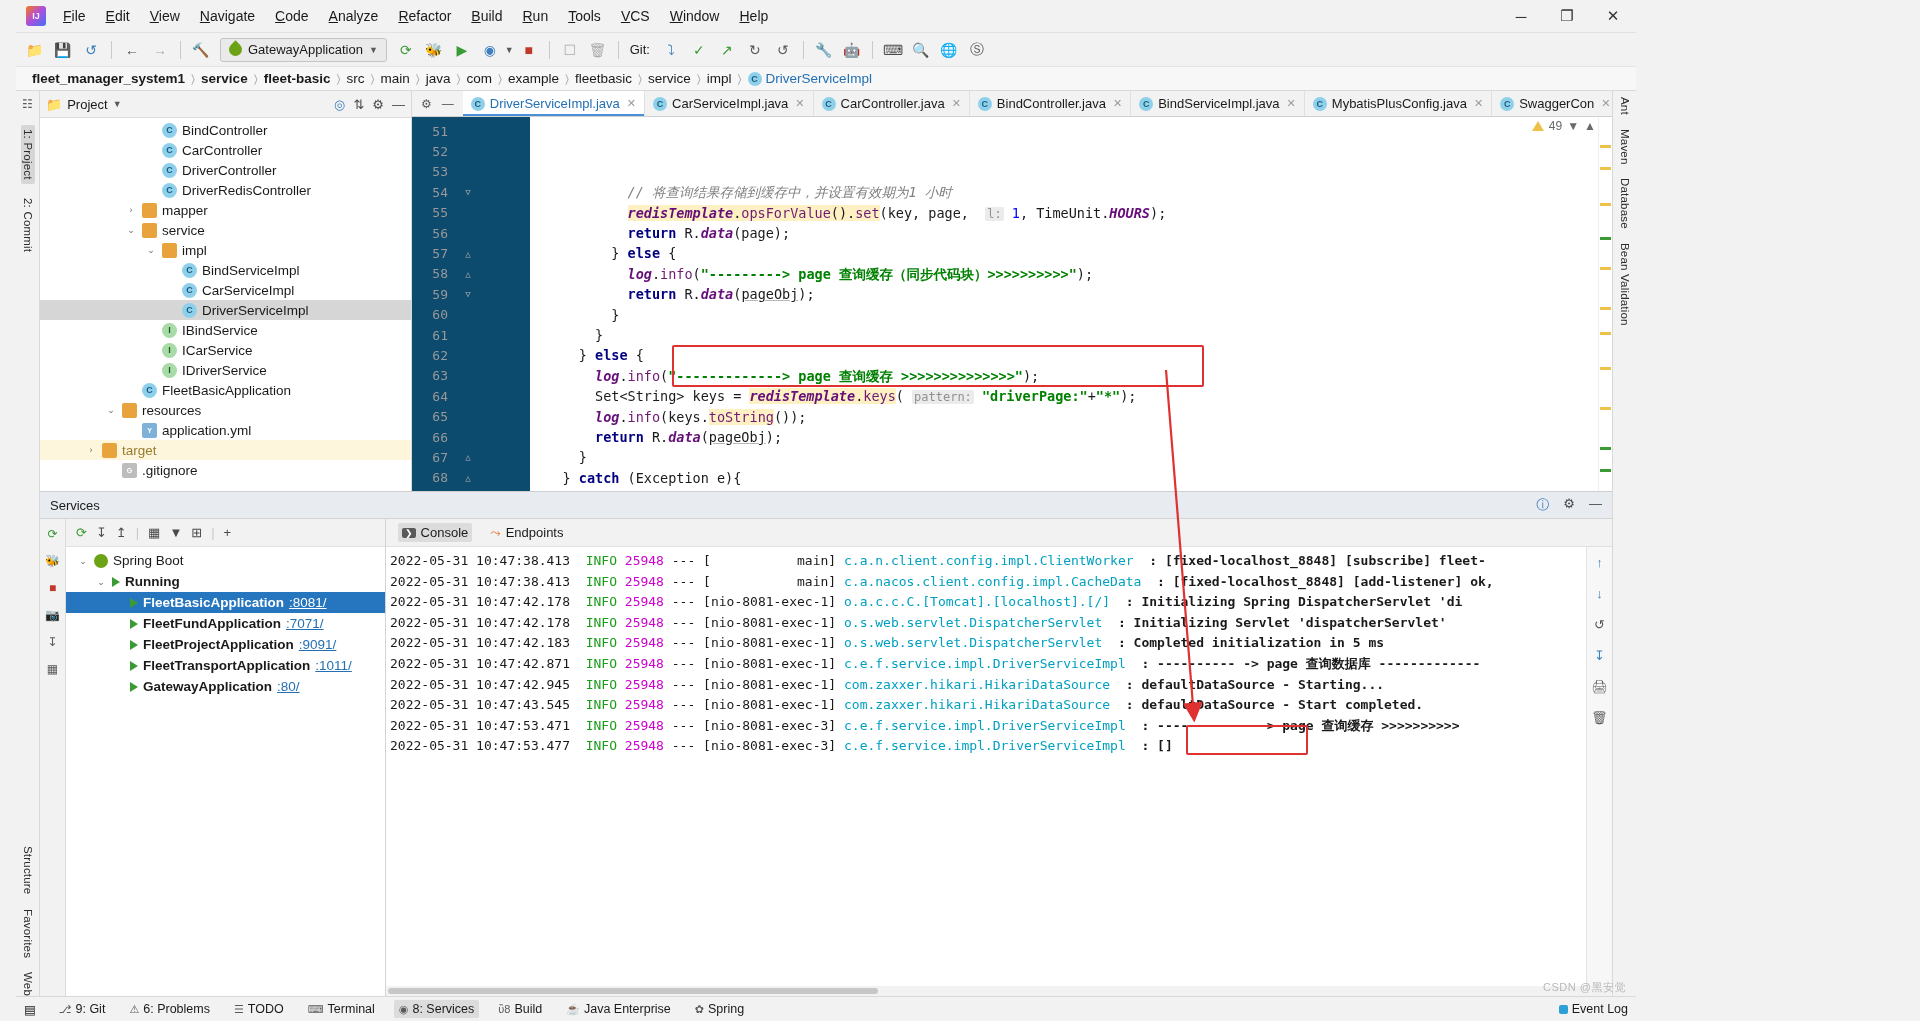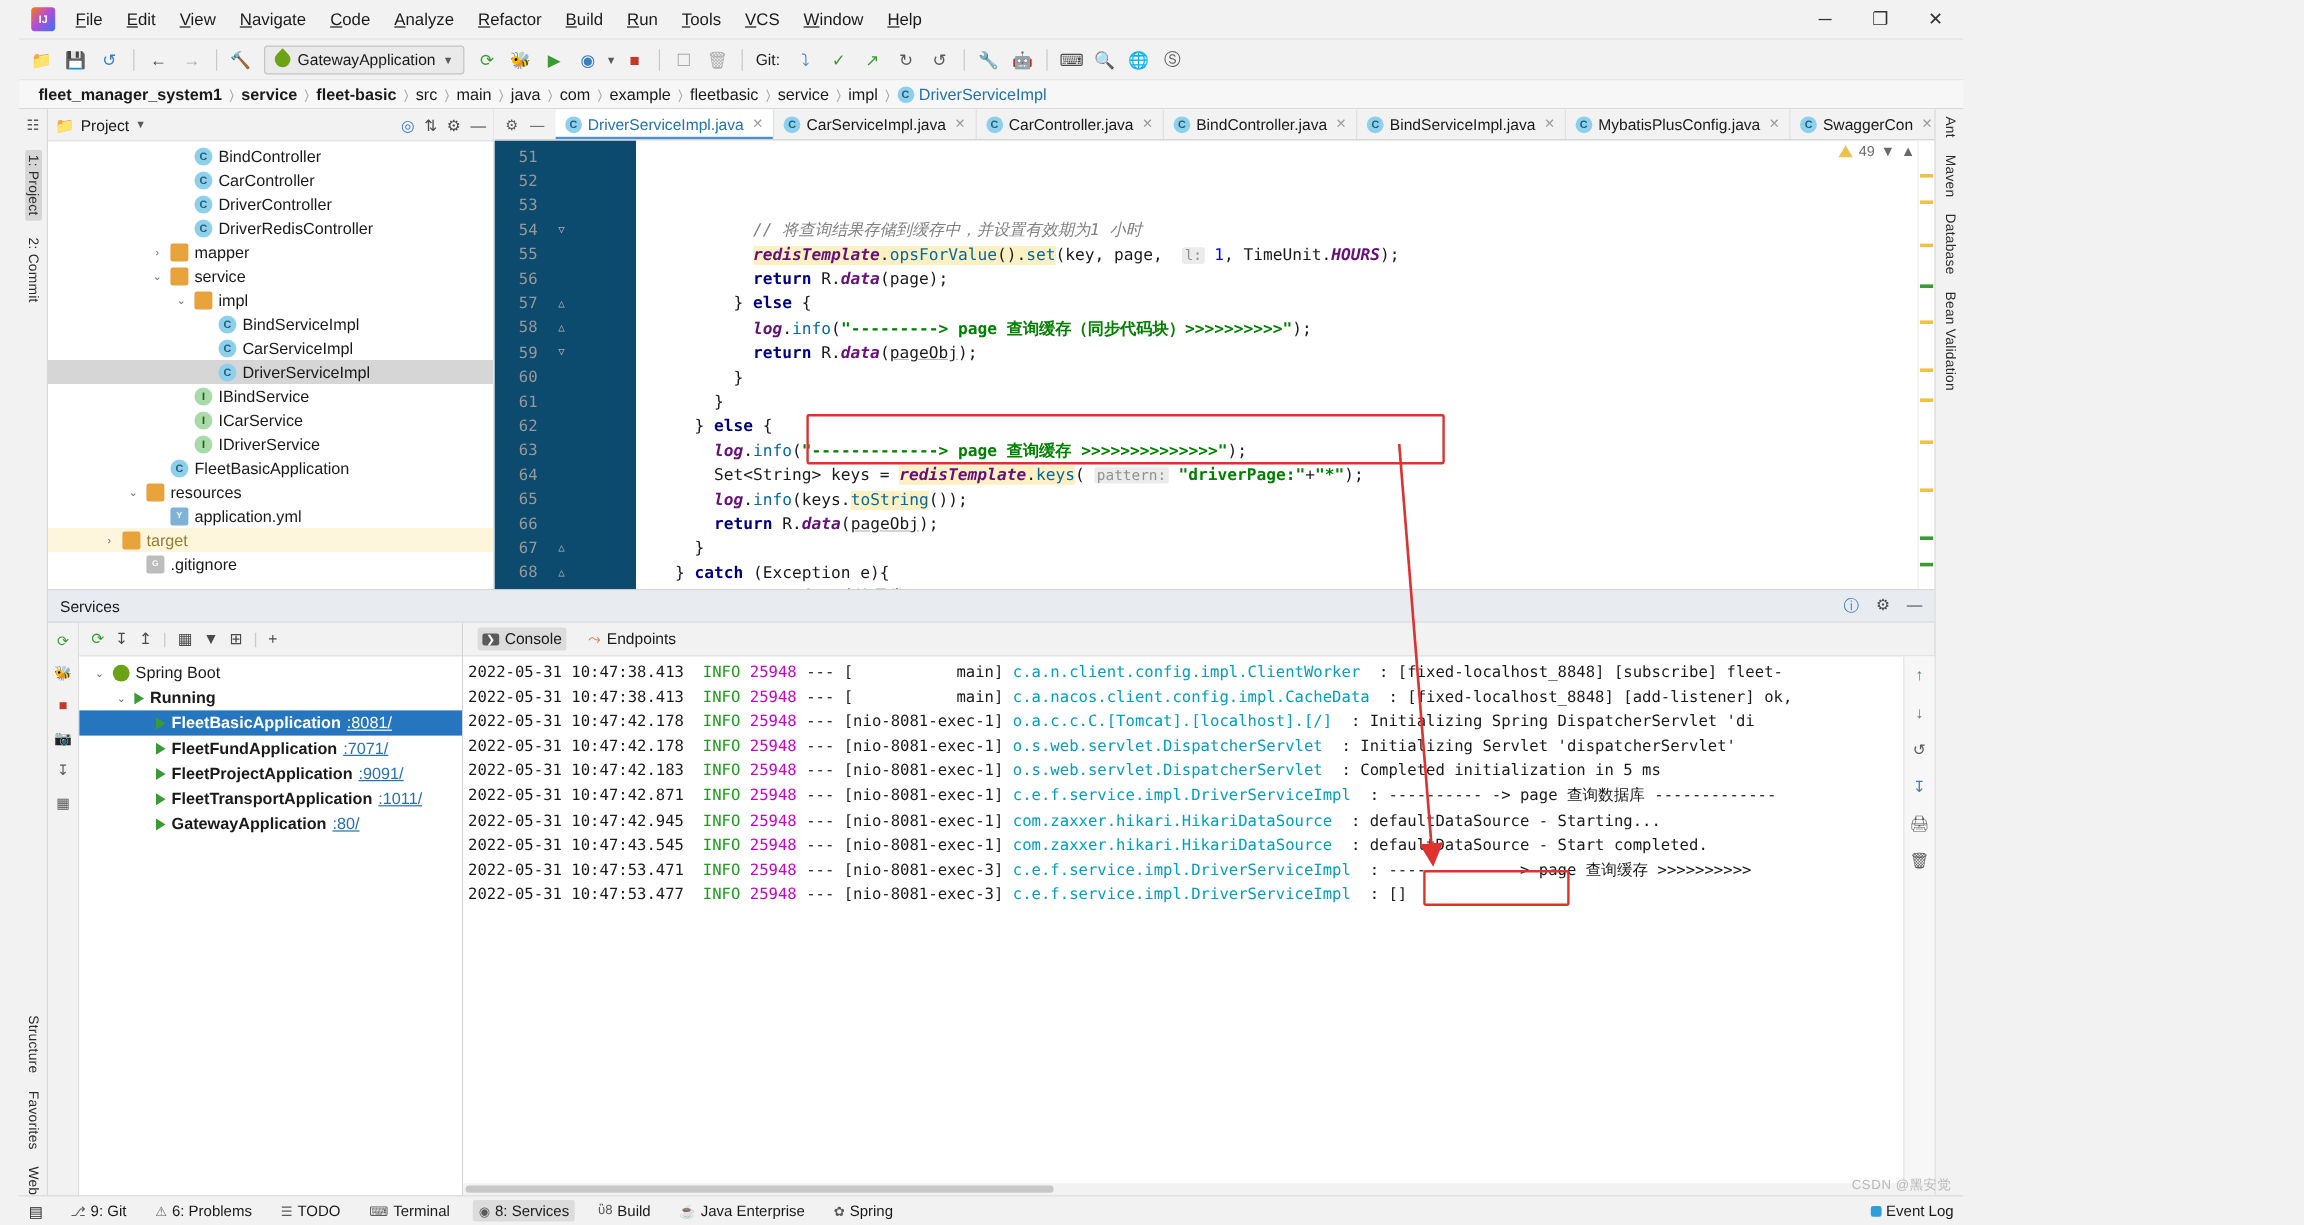--- a/index.html
+++ b/index.html
@@ -155,21 +155,21 @@
   .gfold { width: 24px; text-align: center; font-size: 9px; color: #b0b0b0; }
   .code {
     flex: 1; position: relative; font-family: "DejaVu Sans Mono", monospace; font-size: 13.5px;
     padding-top: 4px; white-space: pre; overflow: hidden; line-height: 20.4px;
   }
   .cl { height: 20.4px; line-height: 20.4px; white-space: pre; }
   .kw { color: #000080; font-weight: bold; }
   .str { color: #008000; font-weight: bold; }
   .cmt { color: #808080; font-style: italic; }
   .fld { color: #660e7a; font-weight: bold; font-style: italic; }
-  .mth { color: #0369a1; }
+  .mth { color: #701a75; }
   .num { color: #0000ff; }
   .hint { color: #909090; background: #ebebeb; border-radius: 2px; padding: 0 2px; font-size: 12px; }
   .hlbg { background: #fdf0c3; }
   .underl { text-decoration: underline; text-decoration-color: #b8b8b8; }
 
   .redbox {
     position: absolute; border: 2px solid #e03131; border-radius: 2px; pointer-events: none;
   }
 
   
@@ -220,21 +220,21 @@
   .console-wrap { flex: 1; display: flex; min-height: 0; position: relative; }
   .console {
     flex: 1; font-family: "DejaVu Sans Mono", monospace; font-size: 13px; line-height: 20.6px;
     padding: 4px 0 0 4px; white-space: pre; overflow: hidden; min-width: 0;
   }
   .lg-ts { color: #1a1a1a; }
   .lg-info { color: #1a9e1a; }
   .lg-pid { color: #cc00cc; }
   .lg-th { color: #1a1a1a; }
   .lg-cls { color: #00a0c0; }
-  .lg-msg { color: #1a1a1a; }
+  .lg-msg { color: #1a1a1a; font-weight: bold; }
   .con-rail {
     width: 26px; background: #f7f7f7; display: flex; flex-direction: column; align-items: center;
     gap: 16px; padding-top: 8px; flex: none; border-left: 1px solid #e4e4e4; color: #5a5a5a; font-size: 13px;
   }
   .scrollx {
     height: 10px; background: #f2f2f2; flex: none; position: relative;
   }
   .scrollx::after { content:""; position:absolute; left: 2px; top:2px; width: 490px; height:6px;
                     background:#c7c7c7; border-radius: 3px; }
 

